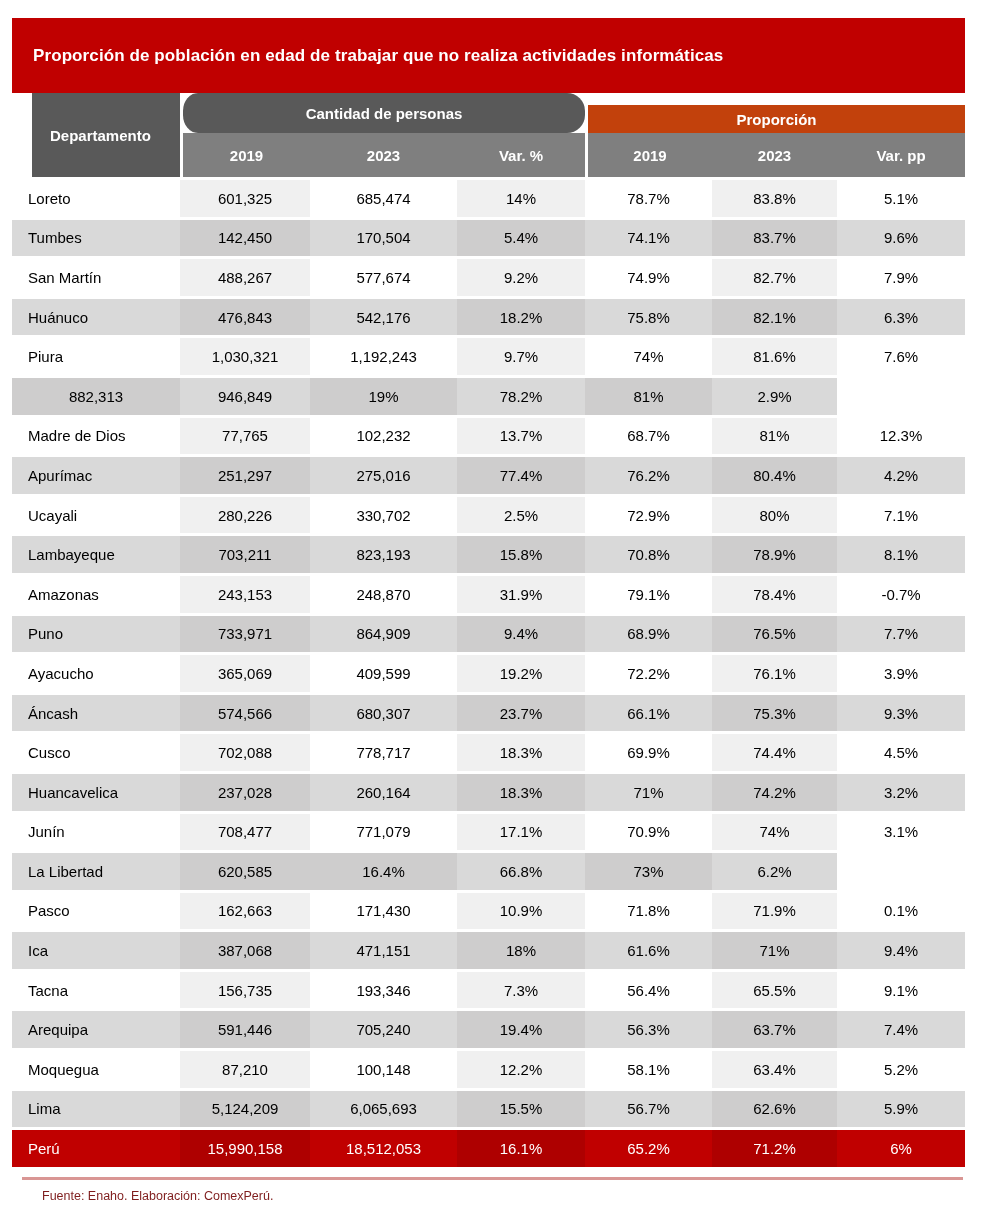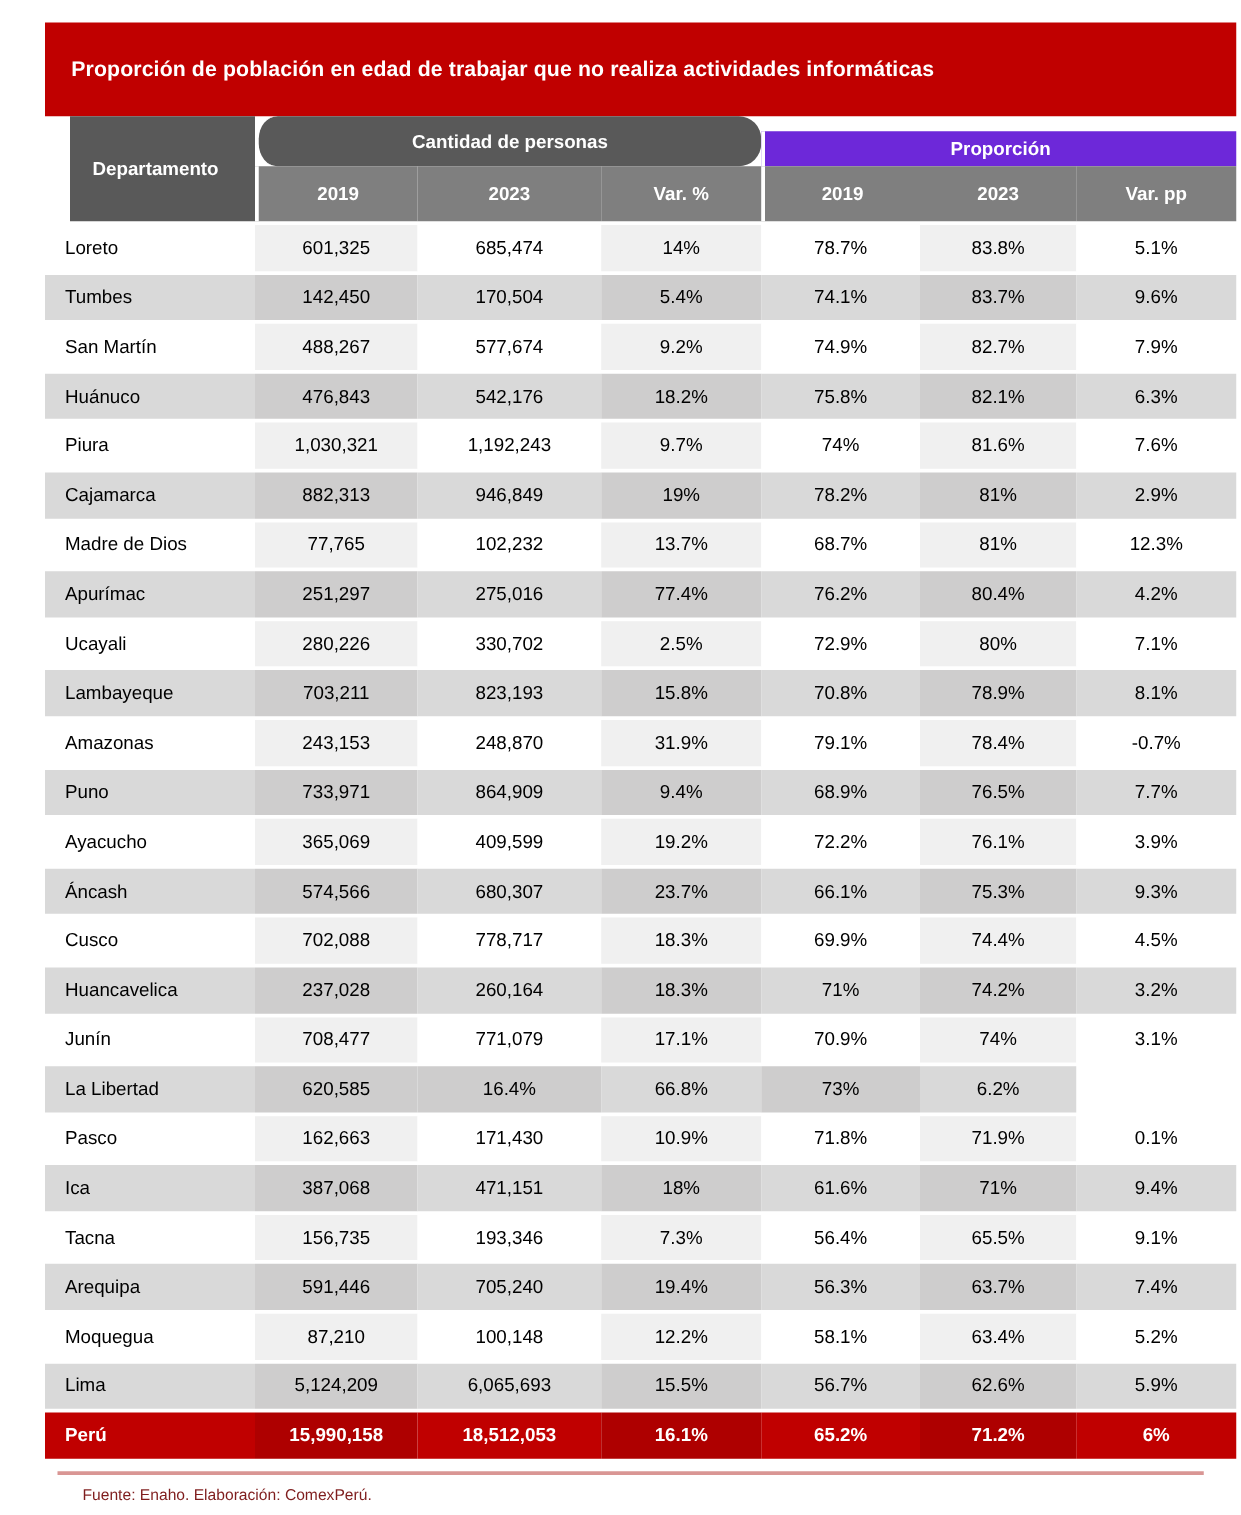--- a/index.html
+++ b/index.html
@@ -5,21 +5,21 @@
   * { box-sizing: border-box; margin: 0; padding: 0; }
   html, body { background: #ffffff; }
   body {
     width: 993px;
     min-height: 1212px;
     font-family: "Liberation Sans", sans-serif;
     color: #000;
   }
   .page {
     width: 993px;
-    padding: 18px 20px 0 36px;
+    padding: 18px 20px 0 12px;
   }
   
   .banner {
     width: 953px;
     height: 75px;
     background: #C00000;
     display: flex;
     align-items: center;
     padding-left: 21px;
   }
@@ -46,21 +46,21 @@
   }
   .th-dept {
     grid-column: 1;
     grid-row: 1 / 3;
     background: #595959;
     justify-content: flex-start;
     padding-left: 18px;
     margin-left: 20px;
   }
   .th-group1 { grid-column: 2 / 5; grid-row: 1; background: #595959; border-left: 3px solid #fff; border-radius: 18px; }
-  .th-group2 { grid-column: 5 / 8; grid-row: 1; background: #6d28d9; border-left: 3px solid #fff; margin-top: 12px; }
+  .th-group2 { grid-column: 5 / 8; grid-row: 1; background: #c2410c; border-left: 3px solid #fff; margin-top: 12px; }
   .th-sub { grid-row: 2; background: #7F7F7F; }
   .th-sub.sep { border-left: 3px solid #fff; }
   
   .tbody { width: 953px; margin-top: 3px; }
   .trow {
     display: grid;
     grid-template-columns: 168px 130px 147px 128px 127px 125px 128px;
     height: 36.6px;
     margin-bottom: 3px;
   }
@@ -73,21 +73,21 @@
     white-space: nowrap;
   }
   .td.c0 { justify-content: flex-start; padding-left: 16px; }
   
   .row-odd .td { background: #ffffff; }
   .row-odd .td.tint { background: #F0F0F0; }
   
   .row-even .td { background: #D9D9D9; }
   .row-even .td.tint { background: #CECDCD; }
   
-  .row-total .td { background: #C00000; color: #ffffff; font-weight: bold; }
+  .row-total .td { background: #C00000; color: #ffffff; font-weight: normal; }
   .row-total .td.tint { background: #AE0000; }
   
   .footer-rule {
     height: 3px;
     background: #D99694;
     margin: 10px 10px 0 10px;
   }
   .footer-text {
     font-size: 12.5px;
     color: #7f1d1d;
@@ -155,21 +155,20 @@
       <div class="trow row-odd">
         <div class="td c0">Piura</div>
         <div class="td c1 tint">1,030,321</div>
         <div class="td c2">1,192,243</div>
         <div class="td c3 tint">9.7%</div>
         <div class="td c4">74%</div>
         <div class="td c5 tint">81.6%</div>
         <div class="td c6">7.6%</div>
       </div>
       <div class="trow row-even">
-        <div class="td c0">Cajamarca</div>
         <div class="td c1 tint">882,313</div>
         <div class="td c2">946,849</div>
         <div class="td c3 tint">19%</div>
         <div class="td c4">78.2%</div>
         <div class="td c5 tint">81%</div>
         <div class="td c6">2.9%</div>
       </div>
       <div class="trow row-odd">
         <div class="td c0">Madre de Dios</div>
         <div class="td c1 tint">77,765</div>

